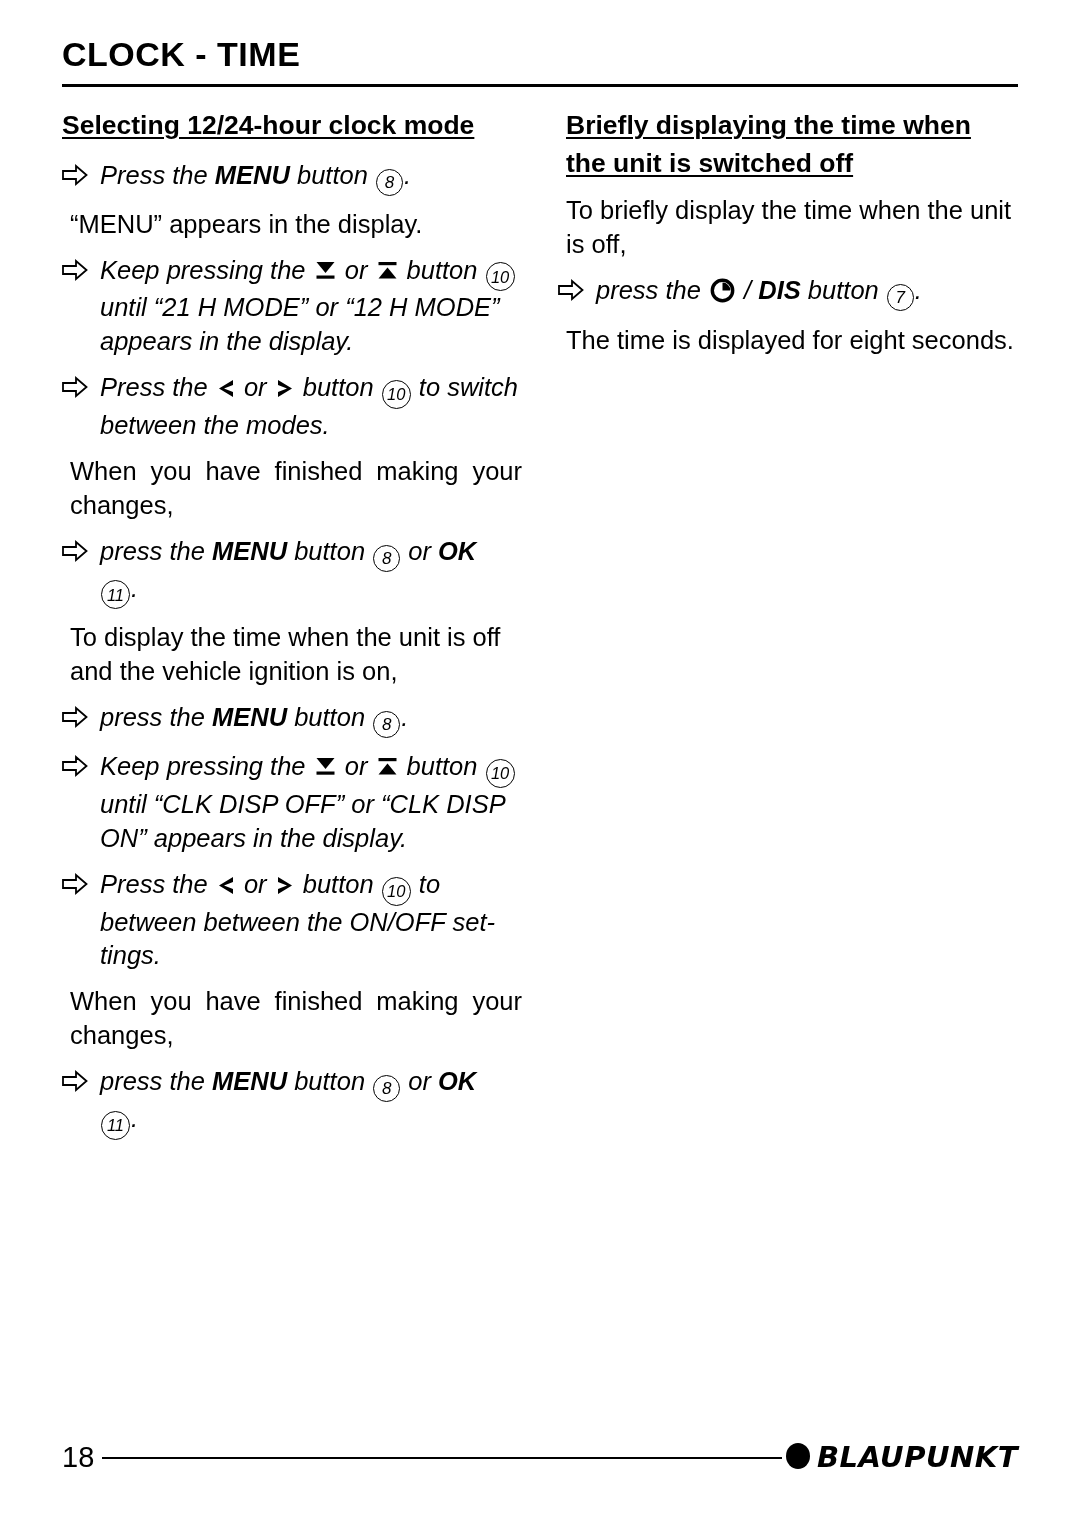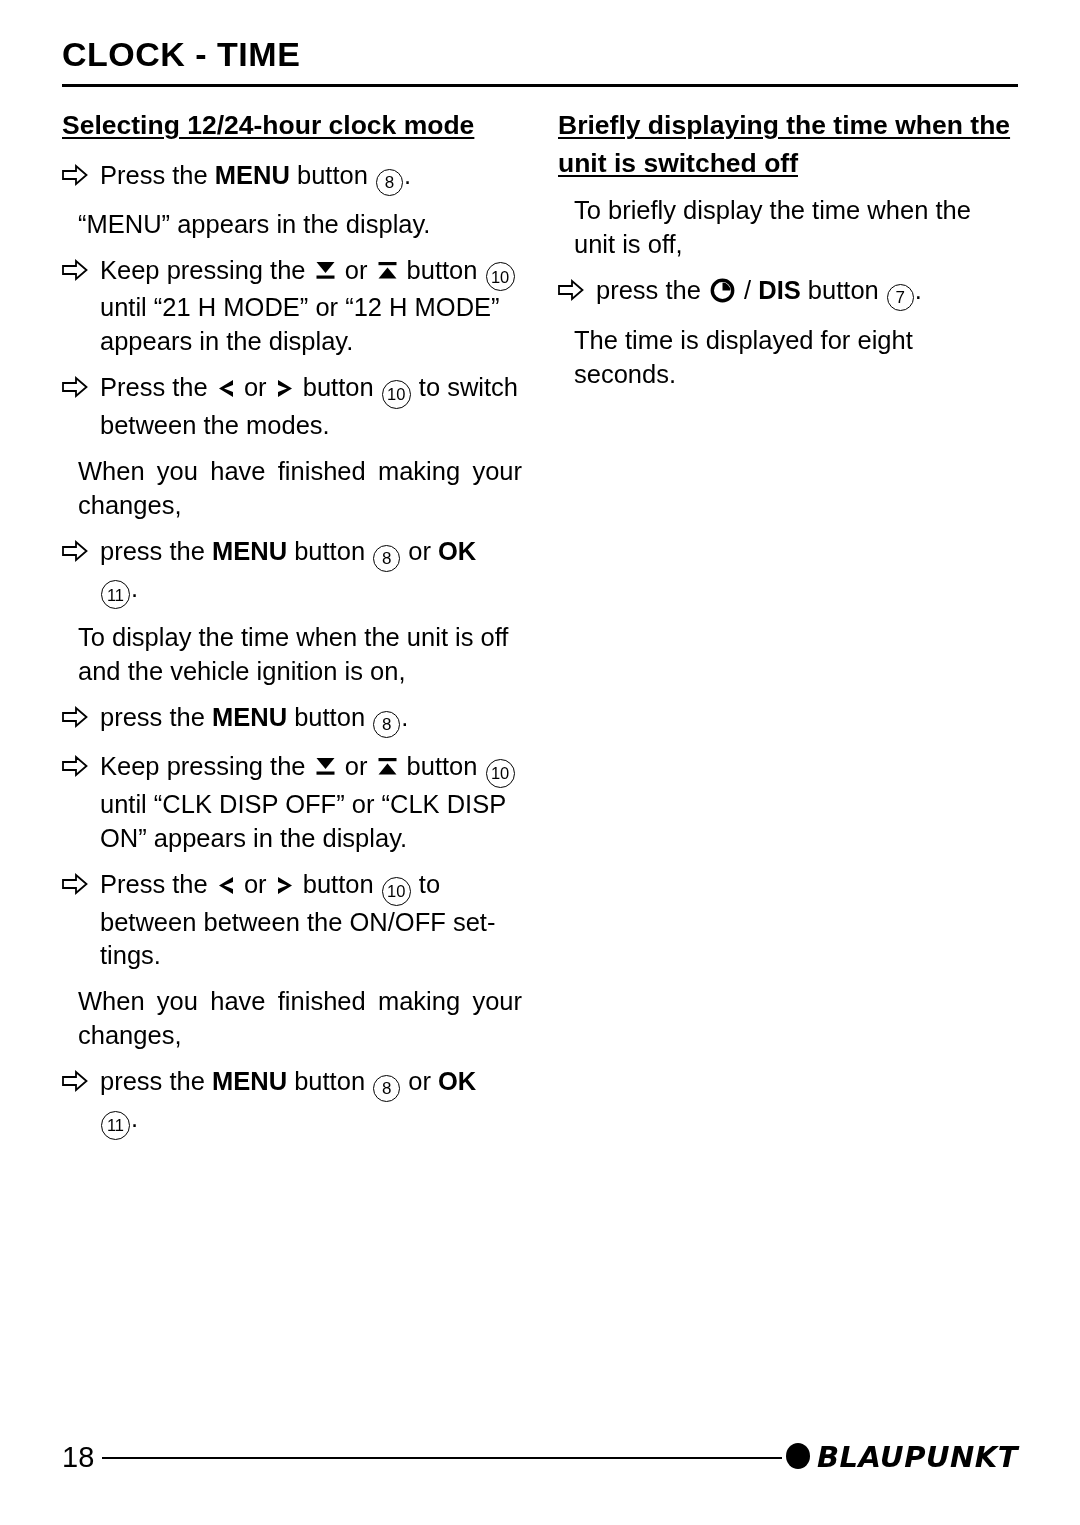--- a/index.html
+++ b/index.html
@@ -48,37 +48,38 @@
   
   h2.section-heading {
     font-size: 26.5px;
     font-weight: bold;
     line-height: 1.42;
     margin: 0 0 14px 0;
     text-decoration: underline;
     text-underline-offset: 3px;
     text-decoration-thickness: 2px;
   }
-  h2.tight { margin-bottom: 12px; }
+  h2.tight { margin-bottom: 12px; margin-left: 8px; }
   .gap-before { margin-top: 34px; }
 
   
   p.body {
     font-size: 25.5px;
     line-height: 1.33;
-    margin: 0 0 12px 16px;
+    margin: 0 0 12px 8px;
   }
   p.justify { text-align: justify; text-align-last: left; }
 
   
   .step {
     display: flex;
     font-size: 25.5px;
     line-height: 1.33;
     margin: 0 0 12px 0;
+    font-style: italic;
   }
   .step .arrow {
     flex: 0 0 auto;
     width: 38px;
     line-height: 1.33;
   }
   .step .step-text { flex: 1 1 auto; }
 
   b, .b { font-weight: bold; }
 

